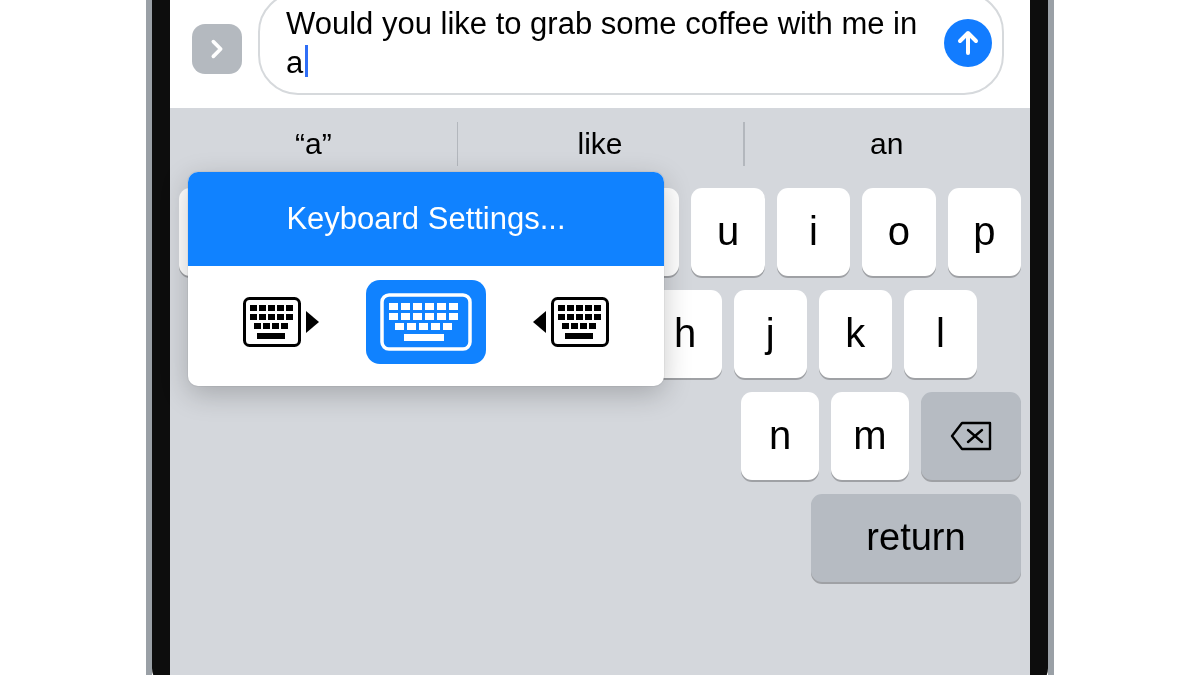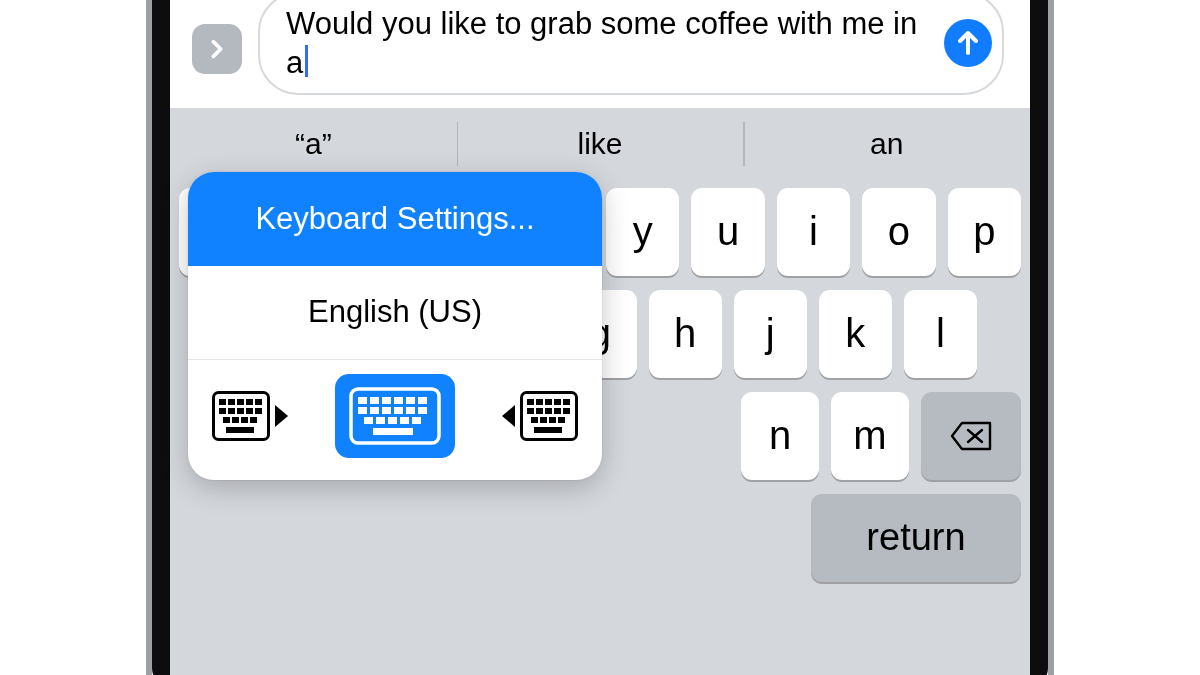--- a/index.html
+++ b/index.html
@@ -163,23 +163,23 @@
     background: #b6bbc2;
     font-size: 38px;
   }
   .key-hidden { visibility: hidden; }
 
   
   .popover {
     position: absolute;
     left: 18px;
     top: 204px;
-    width: 414px;
+    width: 476px;
     background: #fff;
-    border-radius: 26px;
+    border-radius: 10px;
     box-shadow: 0 8px 28px rgba(0,0,0,0.22), 0 0 0 1px rgba(0,0,0,0.04);
     overflow: hidden;
   }
   .pop-item {
     height: 94px;
     display: flex;
     align-items: center;
     justify-content: center;
     font-size: 31px;
     color: #000;
@@ -347,23 +347,20 @@
         <div class="key key-hidden" style="flex:1"></div>
         <div class="key key-mod key-return">
             <span>return</span>
           </div>
       </div>
     </div>
 
     <div class="popover">
       <div class="pop-item selected">
         <span>Keyboard Settings...</span>
-      </div>
-      <div class="pop-item">
-        <span>English (US)</span>
       </div>
       <div class="pop-icons">
         <div class="kb-icon">
           <svg width="78" height="50" viewBox="0 0 78 50">
             <rect x="1.5" y="1.5" width="55" height="47" rx="5" fill="none" stroke="#000" stroke-width="3"></rect>
             <g fill="#000">
               <rect x="7" y="8" width="7" height="6"></rect>
                 <rect x="16" y="8" width="7" height="6"></rect>
                 <rect x="25" y="8" width="7" height="6"></rect>
                 <rect x="34" y="8" width="7" height="6"></rect>

